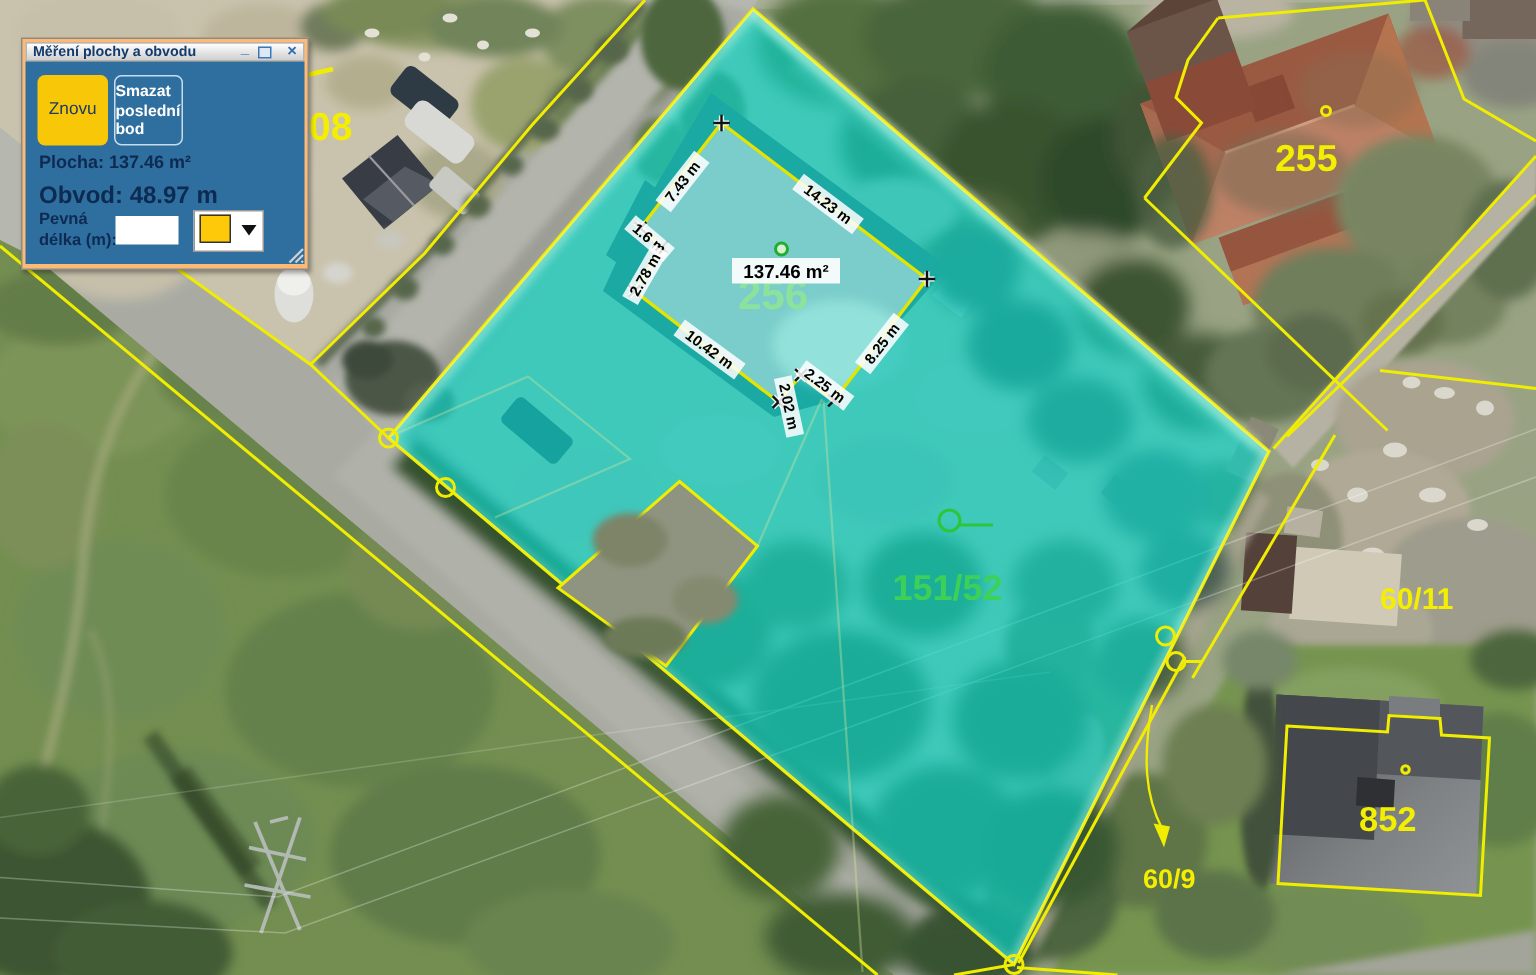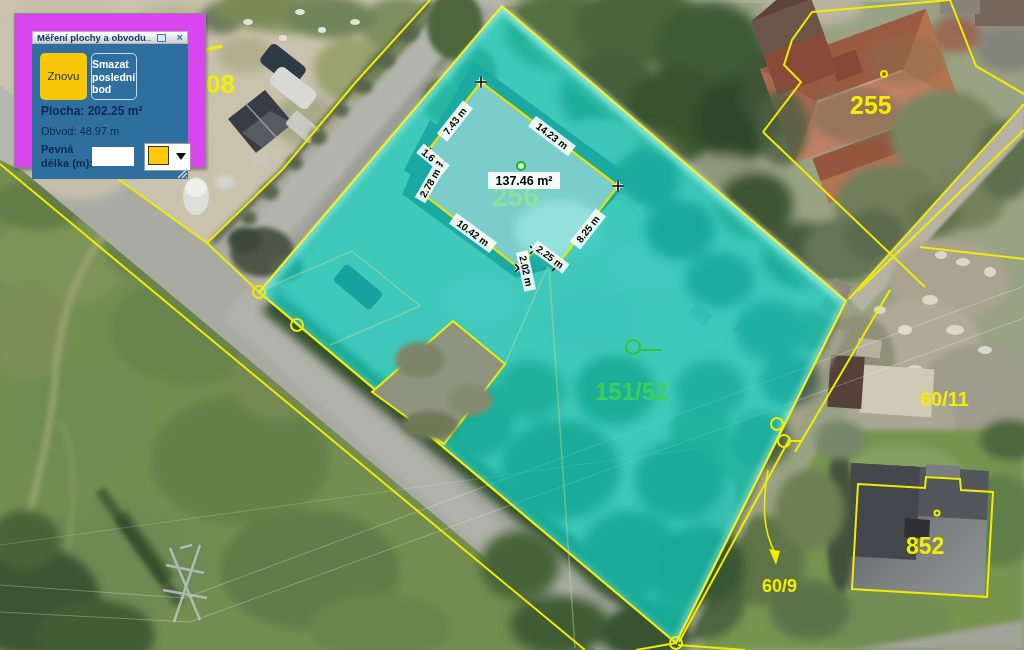--- a/index.html
+++ b/index.html
@@ -560,42 +560,42 @@
 
 <g transform="translate(524,181)">
             <rect x="-36" y="-9" width="72" height="17" fill="#ffffff" opacity="0.9"></rect>
             <text y="4" font-size="12.5">137.46 m²</text>
           </g>
 </g>
 </g>
 </svg>
 
 
-<div style="position:absolute;left:14px;top:13px;width:192px;height:155px;background:#d946ef;border:1px solid #8a8a8a;box-shadow:1px 2px 3px rgba(0,0,0,0.35);padding:17px;box-sizing:border-box">
+<div style="position:absolute;left:14px;top:25px;width:192px;height:155px;background:#fdba74;border:1px solid #8a8a8a;box-shadow:1px 2px 3px rgba(0,0,0,0.35);padding:2px;box-sizing:border-box">
 
   <div style="position:relative;height:13px;background:linear-gradient(#ffffff,#cfcfcf);border:1px solid #b5b5b5;box-sizing:border-box">
 
     <span style="position:absolute;left:4px;top:0px;font-size:9.5px;font-weight:bold;color:#123a6b;letter-spacing:0px;white-space:nowrap">Měření plochy a obvodu</span>
 
     <span style="position:absolute;right:36px;top:-2px;color:#2e6daf;font-weight:bold;font-size:10px">_</span>
 
     <span style="position:absolute;right:21px;top:2px;width:7px;height:6px;border:1.5px solid #3a78b5;background:#dce9f5"></span>
 
     <span style="position:absolute;right:4px;top:-1px;color:#2e6daf;font-weight:bold;font-size:11px">×</span>
   </div>
 
   <div style="position:relative;height:135px;background:#2f6f9f">
 
     <div style="position:absolute;left:8px;top:9px;width:47px;height:47px;background:#f7c708;border-radius:5px;color:#1c3a64;font-weight:normal;font-size:11.5px;text-align:center;line-height:47px">Znovu</div>
 
     <div style="position:absolute;left:59px;top:9px;width:46px;height:47px;border:1.5px solid #c8dcec;border-radius:5px;color:#ffffff;font-weight:bold;font-size:10.5px;text-align:left;line-height:12.5px;box-sizing:border-box;padding-top:4px">Smazat<br>poslední<br>bod</div>
 
-    <div style="position:absolute;left:9px;top:60px;color:#0d2b52;font-weight:bold;font-size:12px">Plocha: 202.25 m²</div>
-
-    <div style="position:absolute;left:9px;top:81px;color:#0d2b52;font-weight:normal;font-size:11px">Obvod: 48.97 m</div>
+    <div style="position:absolute;left:9px;top:60px;color:#0d2b52;font-weight:bold;font-size:12px">Plocha: 137.46 m²</div>
+
+    <div style="position:absolute;left:9px;top:81px;color:#0d2b52;font-weight:bold;font-size:16px">Obvod: 48.97 m</div>
 
     <div style="position:absolute;left:9px;top:98px;color:#0d2b52;font-weight:bold;font-size:11px;line-height:14px">Pevná<br>délka (m):</div>
 
     <div style="position:absolute;left:60px;top:103px;width:42px;height:19px;background:#ffffff"></div>
 
     <div style="position:absolute;left:112px;top:99px;width:45px;height:26px;background:#ffffff;border:1px solid #999"></div>
 
     <div style="position:absolute;left:116px;top:102px;width:21px;height:19px;background:#fdc908;border:1.5px solid #333;box-sizing:border-box"></div>
 
     <div style="position:absolute;left:144px;top:109px;width:0;height:0;border-left:5px solid transparent;border-right:5px solid transparent;border-top:7px solid #111"></div>

